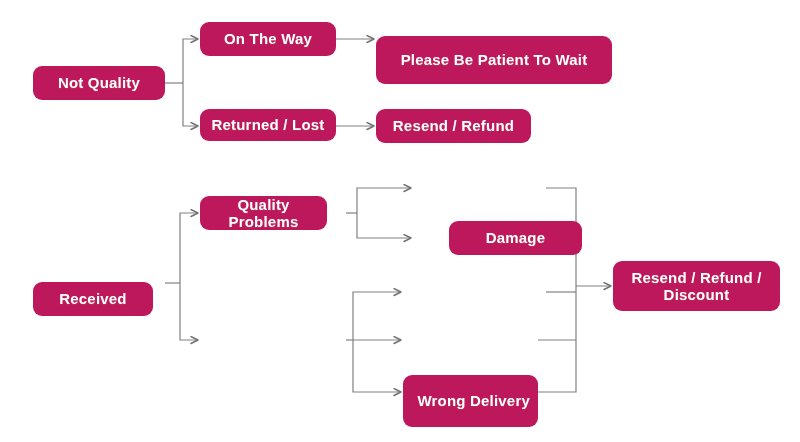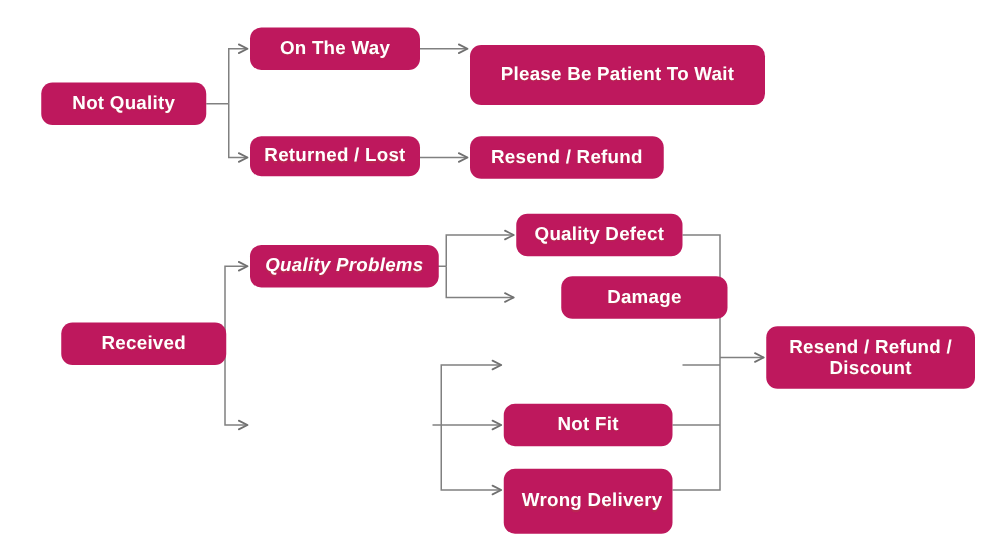--- a/index.html
+++ b/index.html
@@ -105,41 +105,35 @@
   </div>
 
   <div class="node" style="left:200px; top:109px; width:136px; height:32px;">
     <span>Returned / Lost</span>
   </div>
 
   <div class="node" style="left:376px; top:109px; width:155px; height:34px;">
     <span>Resend / Refund</span>
   </div>
 
-  <div class="node" style="left:33px; top:258px; width:132px; height:34px;margin-left:16px;">
+  <div class="node" style="left:33px; top:282px; width:120px; height:34px;">
     <span>Received</span>
   </div>
 
-  <div class="node" style="left:200px; top:196px; width:151px; height:34px;font-style:italic;">
+  <div class="node" style="left:200px; top:196px; width:127px; height:34px;">
     <span>Quality Problems</span>
   </div>
 
 
-  <div class="node" style="left:413px; top:171px; width:133px; height:34px;">
-    <span>Quality Defect</span>
-  </div>
 
   <div class="node" style="left:413px; top:221px; width:133px; height:34px;margin-left:36px;">
     <span>Damage</span>
   </div>
 
 
-  <div class="node" style="left:403px; top:323px; width:135px; height:34px;">
-    <span>Not Fit</span>
-  </div>
 
   <div class="node" style="left:403px; top:375px; width:135px; height:52px;justify-content:flex-end;">
     <span>Wrong Delivery</span>
   </div>
 
   <div class="node" style="left:613px; top:261px; width:167px; height:50px;justify-content:center;">
     <span>Resend / Refund /
 Discount</span>
   </div>
 

